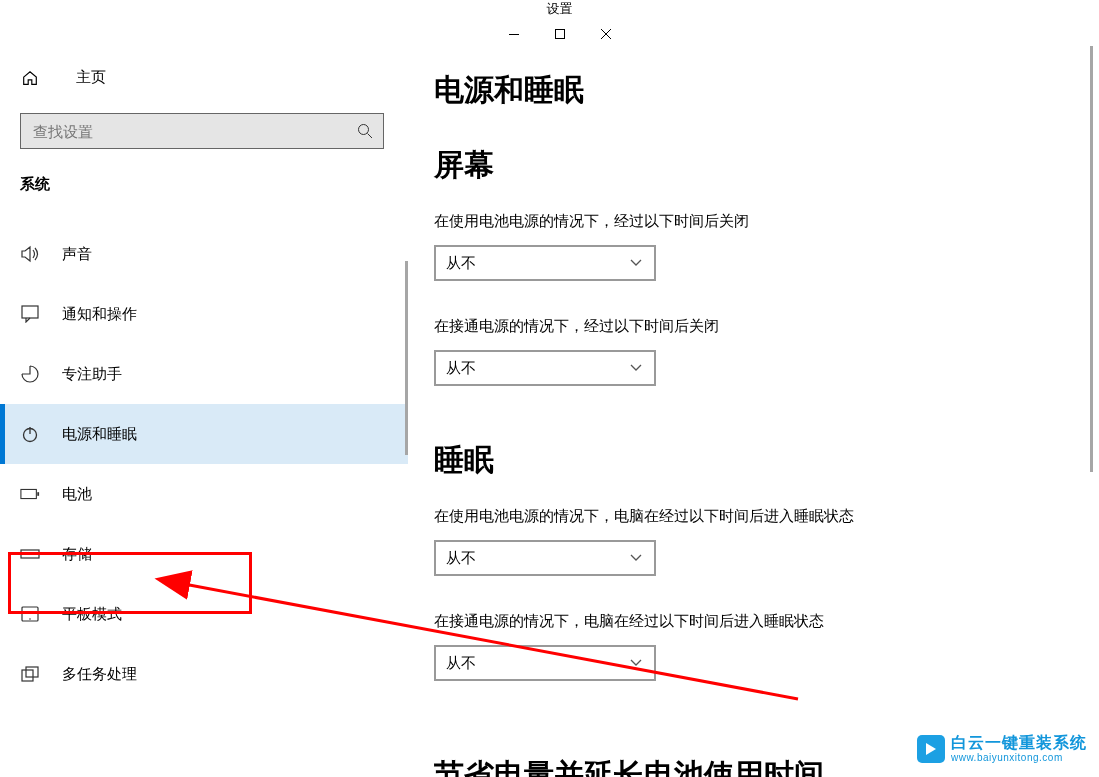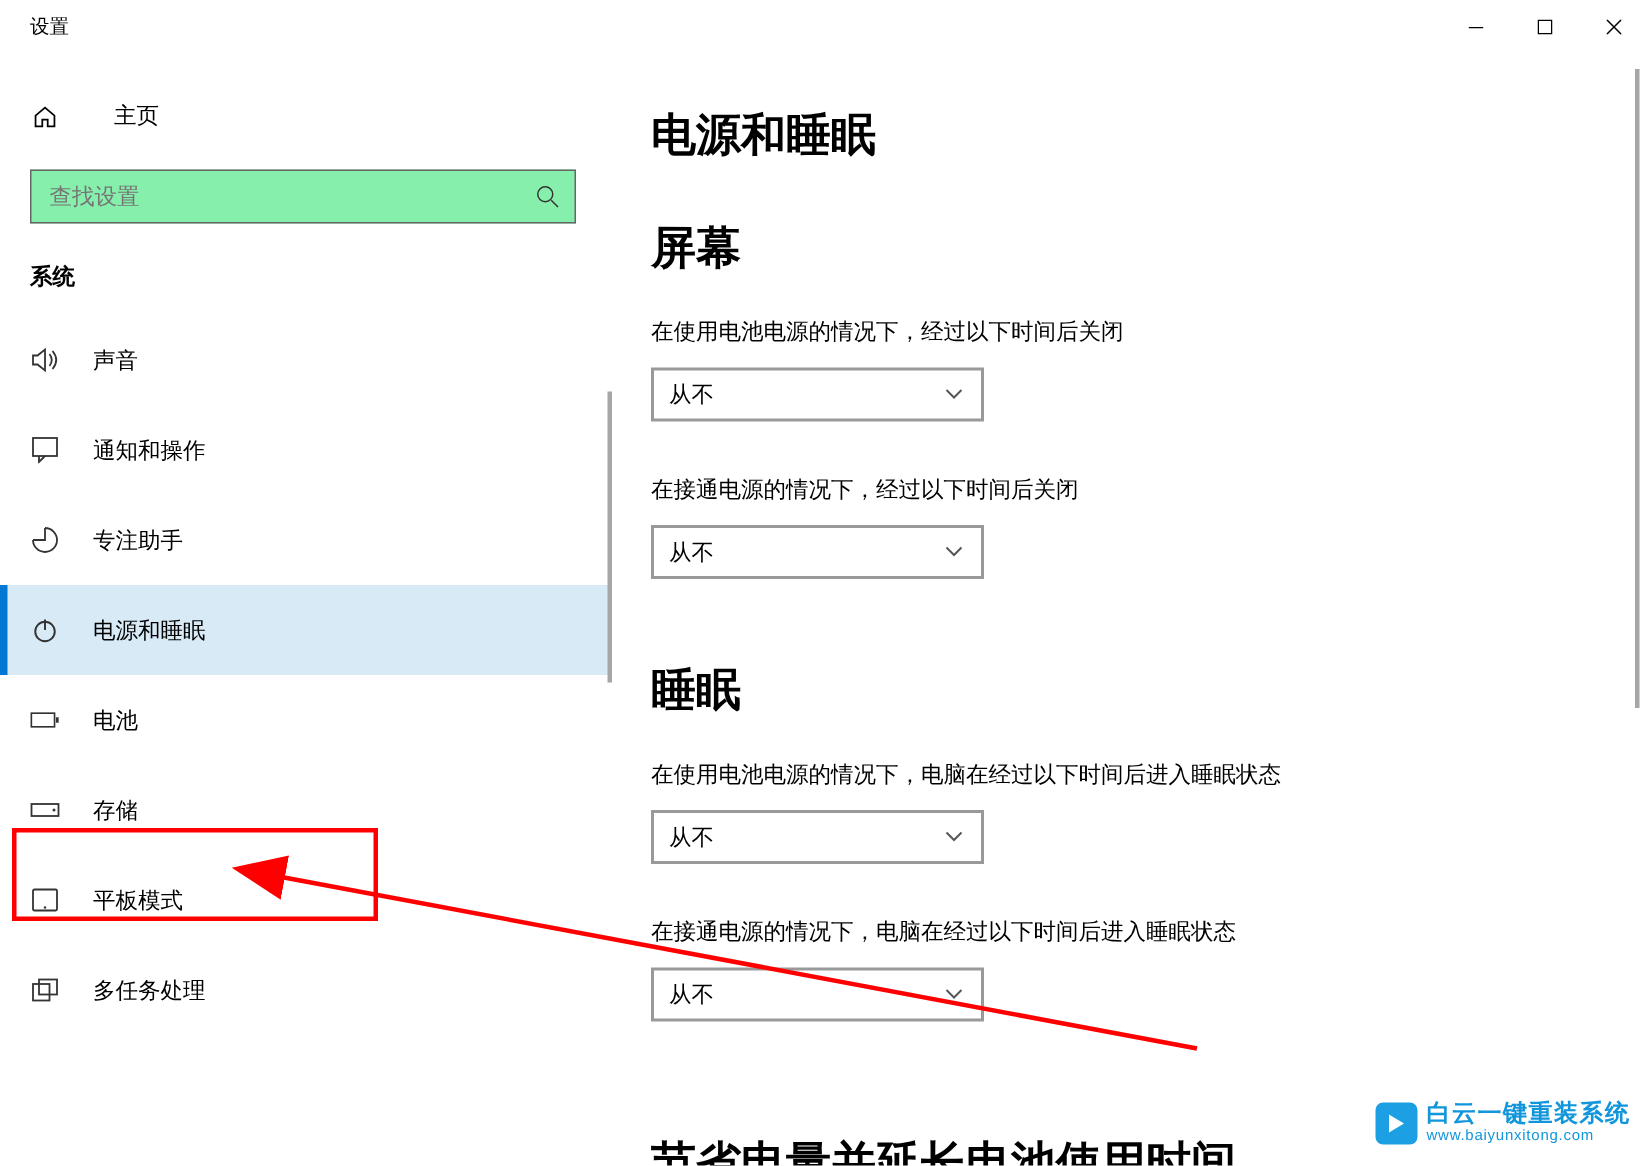--- a/index.html
+++ b/index.html
@@ -1,41 +1,41 @@
 <!DOCTYPE html>
 <html><head>
 <meta charset="utf-8">
 <style>
 * { margin: 0; padding: 0; box-sizing: border-box; font-family: "Microsoft YaHei", "Segoe UI", sans-serif; }
 body { width: 1099px; height: 777px; background: #fff; overflow: hidden; position: relative; }
 
 
-.titlebar { height: 36px; display: flex; align-items: center; justify-content: space-between; padding-left: 20px; }
+.titlebar { height: 36px; display: flex; align-items: center; justify-content: space-between; padding-left: 20px; flex-direction: column; }
 .titlebar-title { font-size: 13px; color: #000; }
 .window-controls { display: flex; }
 .window-btn { width: 46px; height: 32px; display: flex; align-items: center; justify-content: center; color: #000; }
 
 
 .layout { display: flex; height: calc(100% - 36px); }
 .sidebar { width: 408px; background: #fff; padding-top: 24px; position: relative; }
 .content-wrap { flex: 1; position: relative; }
 .content { padding: 34px 0 0 26px; }
 
 
 .home-row { display: flex; align-items: center; gap: 36px; padding: 8px 0 8px 20px; margin-bottom: 18px; cursor: pointer; }
 .home-row .icon { width: 20px; display: flex; justify-content: center; }
 .home-row span.label { font-size: 15px; color: #000; }
 
 
-.search-box { margin: 0 24px 0 20px; height: 36px; border: 1px solid #666; background: #86efac; display: flex; align-items: center; justify-content: space-between; padding: 0 10px 0 12px; margin-bottom: 26px; }
+.search-box { margin: 0 24px 0 20px; height: 36px; border: 1px solid #666; background: #e5e5e5; display: flex; align-items: center; justify-content: space-between; padding: 0 10px 0 12px; margin-bottom: 26px; }
 .search-box input { border: none; outline: none; font-size: 15px; color: #666; flex: 1; background: transparent; }
 .search-box .search-icon { color: #333; font-size: 15px; }
 
 
-.category-header { padding: 0 0 0 20px; font-size: 15px; font-weight: 600; color: #000; margin-bottom: 16px; }
+.category-header { padding: 0 0 0 20px; font-size: 15px; font-weight: 600; color: #000; margin-bottom: 30px; }
 
 
 .sidebar-list { position: relative; }
 .sidebar-item { display: flex; align-items: center; gap: 22px; padding: 0 0 0 20px; height: 60px; cursor: pointer; }
 .sidebar-item .icon { width: 20px; height: 20px; display: flex; align-items: center; justify-content: center; color: #333; }
 .sidebar-item span.label { font-size: 15px; color: #000; }
 .sidebar-item.selected { background: #d9eaf7; }
 .sidebar-item.selected::before { content: ""; position: absolute; left: 0; width: 5px; height: 60px; background: #0078d4; }
 
 

